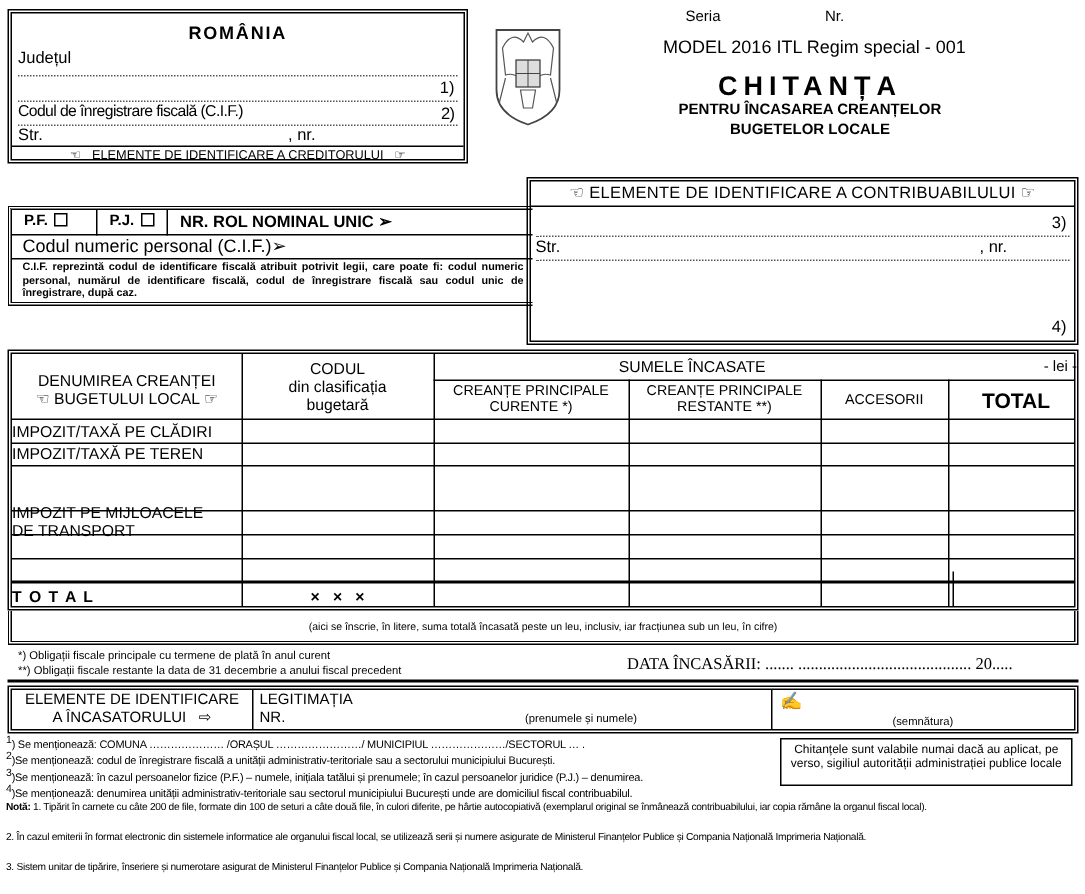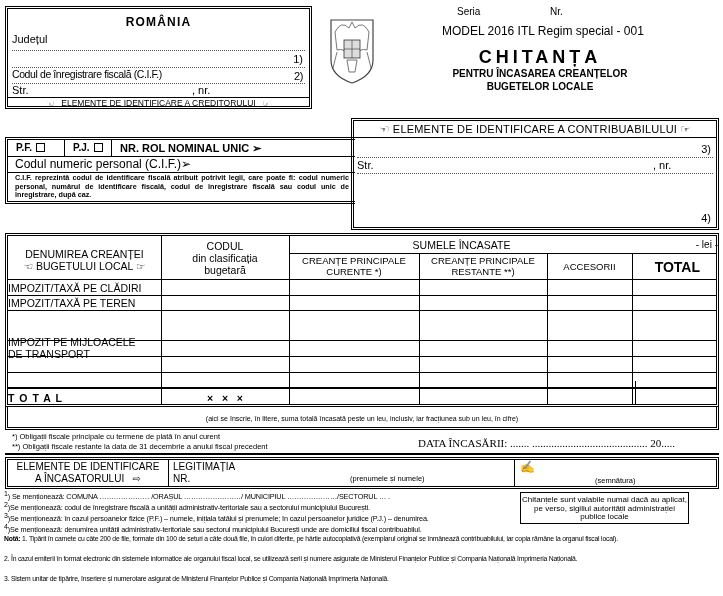--- a/index.html
+++ b/index.html
@@ -53,21 +53,21 @@
   #note-row { left: 5px; top: 407px; width: 714px; height: 23px; border: 3px double #000; border-top: none; text-align:center; font-size:7px; padding-top:8px; }
   #note1 { left: 12px; top: 432px; font-size: 7.5px; }
   #note2 { left: 12px; top: 442px; font-size: 7.5px; }
   #data-inc { left: 418px; top: 437px; font-size: 11px; font-family: Liberation Serif, serif; }
   #hr-bottom { left: 5px; top: 453px; width: 714px; height: 2px; background:#000; }
 
   #incasator { left: 5px; top: 457px; width: 714px; height: 32px; border: 3px double #000; }
   #incasator .c { position:absolute; top:0; height:26px; font-size:10px; }
 
   .fn { position:absolute; left:4px; font-size:7.3px; white-space:nowrap; letter-spacing:-0.15px; }
-  #validity { left: 520px; top: 492px; width: 169px; height: 32px; border: 1px solid #000; font-size:8px; text-align:center; line-height:8.5px; padding-top:3px; }
+  #validity { left: 520px; top: 492px; width: 195px; height: 32px; border: 1px solid #000; font-size:8px; text-align:center; line-height:8.5px; padding-top:3px; }
   .nota { position:absolute; left:4px; font-size:6.8px; letter-spacing:-0.2px; width:715px; line-height:9px; }
 </style>
 </head>
 <body>
 
 <div id="creditor" class="abs">
   <div class="title">ROMÂNIA</div>
   <div class="row r1"><span>Județul</span></div>
   <div class="row r2">
       <span class="paren">1)</span>

